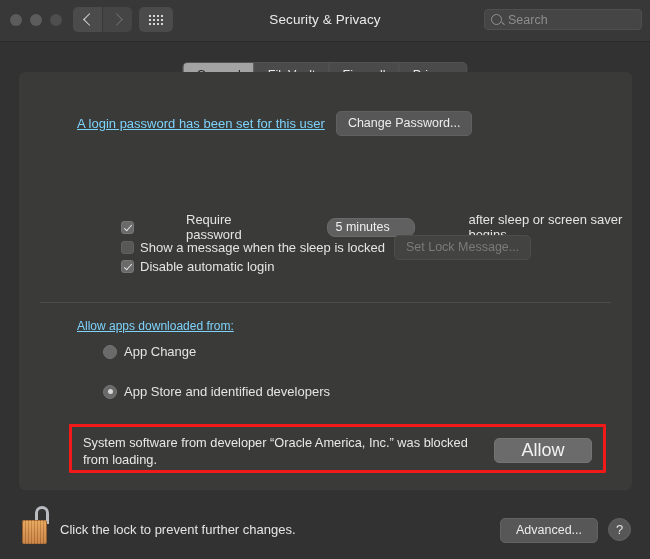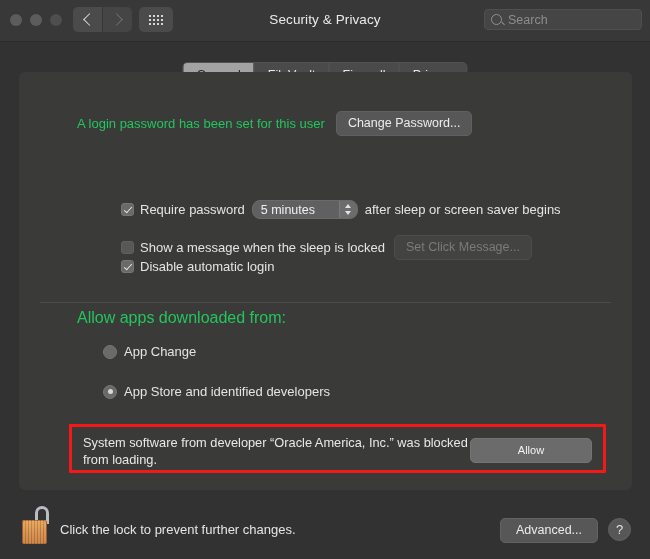--- a/index.html
+++ b/index.html
@@ -185,21 +185,22 @@
   .row { position: absolute; }
 
   #login-row {
     left: 58px; top: 39px;
     display: flex;
     align-items: center;
     gap: 11px;
   }
   .static-text {
     font-size: 13px;
-    color: #22c55e;
+    color: #7dd3fc;
+    text-decoration: underline;
   }
   .btn {
     background: #575757;
     border: 1px solid #606060;
     border-radius: 5px;
     color: #ececec;
     font-size: 12.5px;
     font-family: "Liberation Sans", sans-serif;
     padding: 3px 11px 4px;
     line-height: 16px;
@@ -210,21 +211,21 @@
     border-color: #4d4d4b;
   }
 
   .check-line {
     position: absolute;
     left: 102px;
     display: flex;
     align-items: center;
     font-size: 13px;
   }
-  #check-require { top: 128px; }
+  #check-require { top: 140px; gap: 46px; }
   #check-message { top: 163px; }
   #check-autologin { top: 187px; }
 
   .checkbox {
     width: 13px; height: 13px;
     border-radius: 3px;
     background: #6a6a6a;
     border: 1px solid #767676;
     margin-right: 6px;
     position: relative;
@@ -281,22 +282,22 @@
   .popup .parrows .dn { border-top: 4px solid #e3e3e3; }
 
   #divider {
     position: absolute;
     left: 21px; top: 230px;
     width: 571px; height: 1px;
     background: #4c4c4a;
   }
 
   #allow-label {
-    left: 58px; top: 237px;
-    font-size: 16px;
+    left: 58px; top: 247px;
+    font-size: 12px;
   }
   .radio-line {
     position: absolute;
     left: 84px;
     display: flex;
     align-items: center;
     font-size: 13px;
   }
   #radio-appstore { top: 272px; }
   #radio-identified { top: 312px; }
@@ -332,26 +333,26 @@
     position: absolute;
     left: 11px; top: 7px;
     width: 400px;
     font-size: 12.8px;
     line-height: 17px;
     color: #e8e8e8;
   }
   #allow-btn {
     position: absolute;
     right: 11px; top: 11px;
-    width: 122px;
+    width: 98px;
     background: #6b6b6b;
     border: 1px solid #747474;
     border-radius: 5px;
     color: #f2f2f2;
-    font-size: 11px;
+    font-size: 18px;
     font-family: "Liberation Sans", sans-serif;
     padding: 3px 0 4px;
     line-height: 16px;
   }
 
   
   #lock-icon {
     position: absolute;
     left: 22px; top: 506px;
     width: 32px; height: 40px;
@@ -485,21 +486,21 @@
           <span class="up"></span>
             <span class="dn"></span>
         </span>
       </span>
       <span>after sleep or screen saver begins</span>
     </div>
 
     <div class="check-line" id="check-message">
       <span class="checkbox unchecked"></span>
       <span>Show a message when the sleep is locked</span>
-      <button class="btn disabled" style="margin-left:9px;">Set Click Message...</button>
+      <button class="btn disabled" style="margin-left:9px;">Set Lock Message...</button>
     </div>
 
     <div class="check-line" id="check-autologin">
       <span class="checkbox checked"></span>
       <span>Disable automatic login</span>
     </div>
 
     <div id="divider"></div>
 
     <div class="row static-text" id="allow-label">Allow apps downloaded from:</div>

